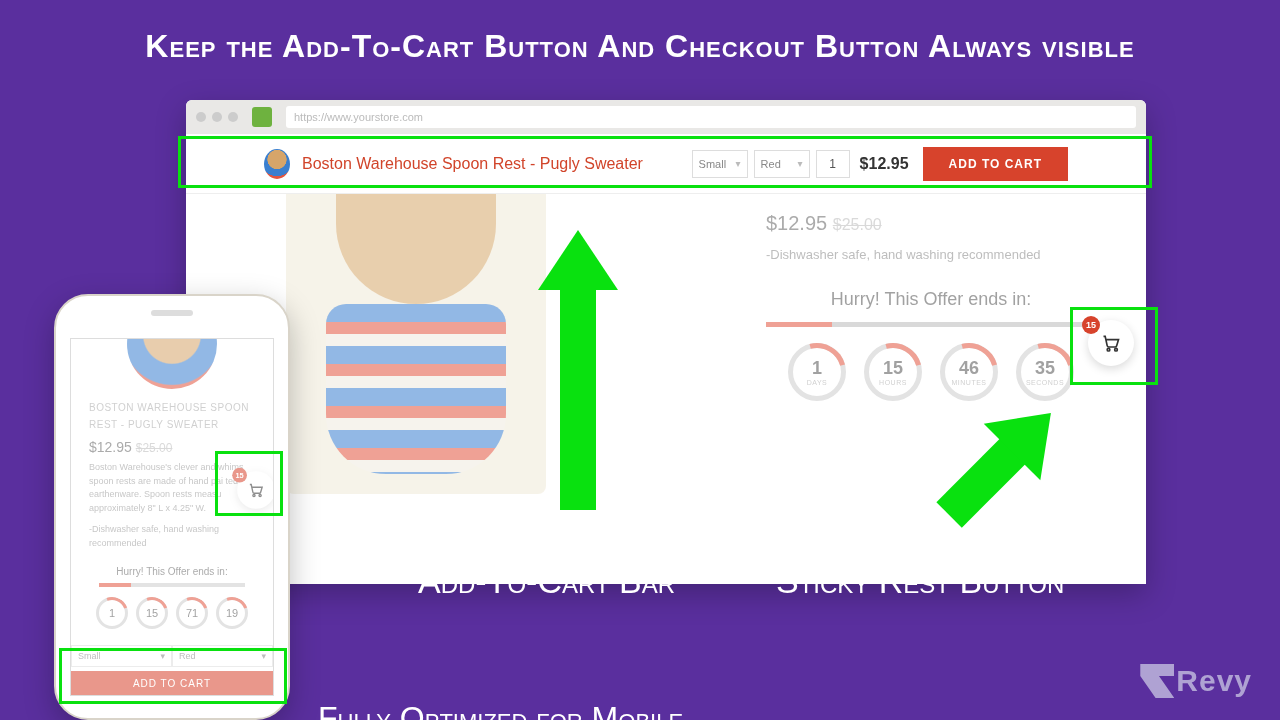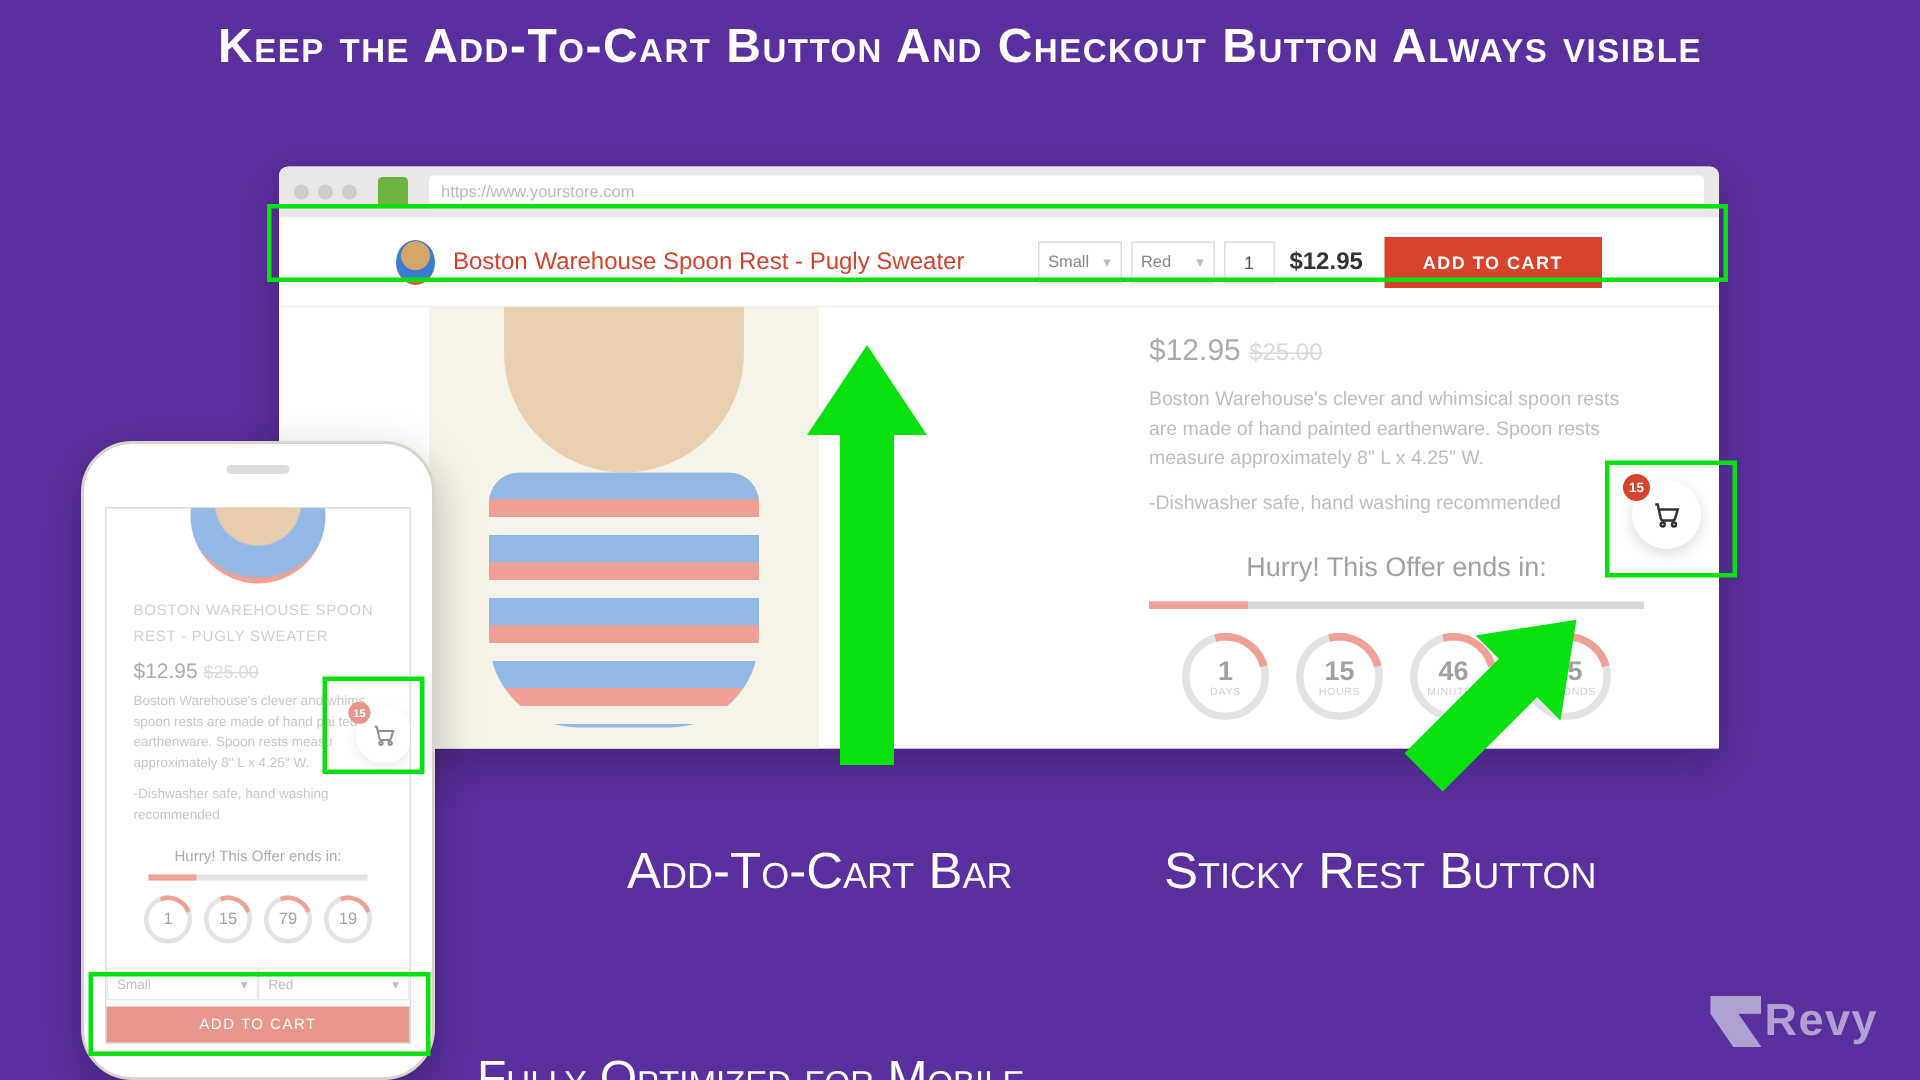--- a/index.html
+++ b/index.html
@@ -8,34 +8,33 @@
     background: #5a2f9e;
     font-family: -apple-system, "Segoe UI", Arial, sans-serif;
     position: relative; overflow: hidden;
     color: #fff;
   }
   .headline {
     text-align: center;
     font-size: 32px;
     font-weight: 700;
     letter-spacing: 1px;
-    padding-top: 12px;
+    padding-top: 28px;
     font-variant: small-caps;
   }
 
   
   .browser {
     position: absolute;
     left: 186px; top: 100px;
-    width: 960px; height: 388px;
+    width: 960px; height: 484px;
     background: #fff;
     border-radius: 6px 6px 0 0;
     box-shadow: 0 10px 30px rgba(0,0,0,.25);
     overflow: hidden;
-    margin-top: 11px;
   }
   .browser-chrome {
     height: 34px;
     background: #e9e8e6;
     display: flex; align-items: center;
     padding: 0 10px;
     gap: 6px;
   }
   .dot { width: 10px; height: 10px; border-radius: 50%; background: #ccc; }
   .shopify-ic {
@@ -235,21 +234,20 @@
     <div class="price">$12.95</div>
     <button class="atc-btn">ADD TO CART</button>
   </div>
 
   <div class="page">
     <div class="prod-img"></div>
     <div class="info">
       <div class="p1">
         <span>$12.95</span> <s>$25.00</s>
       </div>
-      <p>Boston Warehouse's clever and whimsical spoon rests are made of hand painted earthenware. Spoon rests measure approximately 8" L x 4.25" W.</p>
       <p>-Dishwasher safe, hand washing recommended</p>
       <div class="hurry">Hurry! This Offer ends in:</div>
       <div class="bar"></div>
       <div class="rings">
         <div class="ring">
             <span class="n">1</span>
             <span class="l">DAYS</span>
           </div>
         <div class="ring">
             <span class="n">15</span>
@@ -293,21 +291,21 @@
     <div class="mini-img"></div>
     <div class="mtitle">BOSTON WAREHOUSE SPOON REST - PUGLY SWEATER</div>
     <div class="mprice"><span>$12.95</span> <s>$25.00</s></div>
     <div class="mdesc">Boston Warehouse's clever and whims spoon rests are made of hand pai ted earthenware. Spoon rests measu approximately 8" L x 4.25" W.</div>
     <div class="mdesc" style="margin-top:8px">-Dishwasher safe, hand washing recommended</div>
     <div class="mhurry">Hurry! This Offer ends in:</div>
     <div class="mbar"></div>
     <div class="mrings">
       <div class="mring">1</div>
       <div class="mring">15</div>
-      <div class="mring">79</div>
+      <div class="mring">71</div>
       <div class="mring">19</div>
     </div>
     <div class="phone-bottom">
       <div class="msel-row">
         <div class="msel">
             <span>Small</span>
             <span>▾</span>
           </div>
         <div class="msel">
             <span>Red</span>

